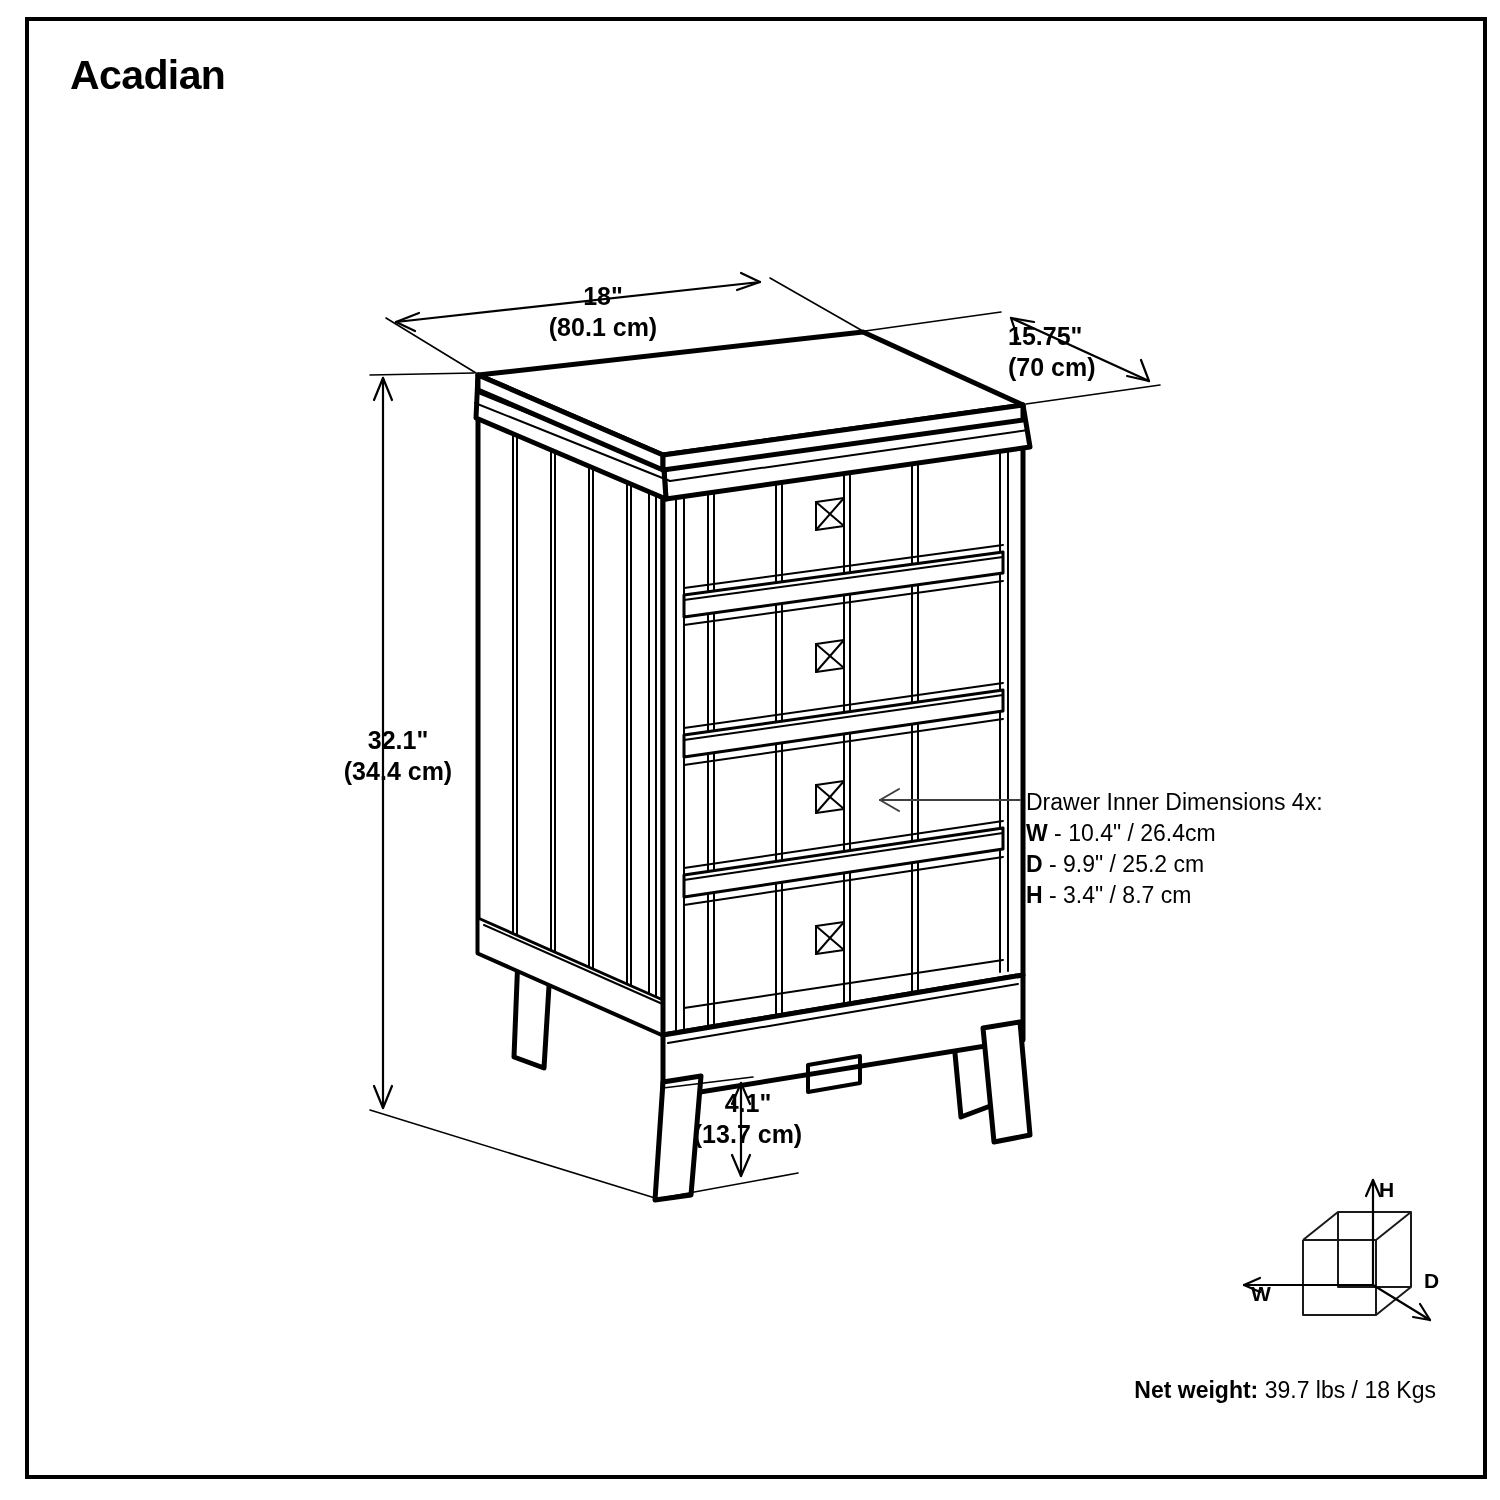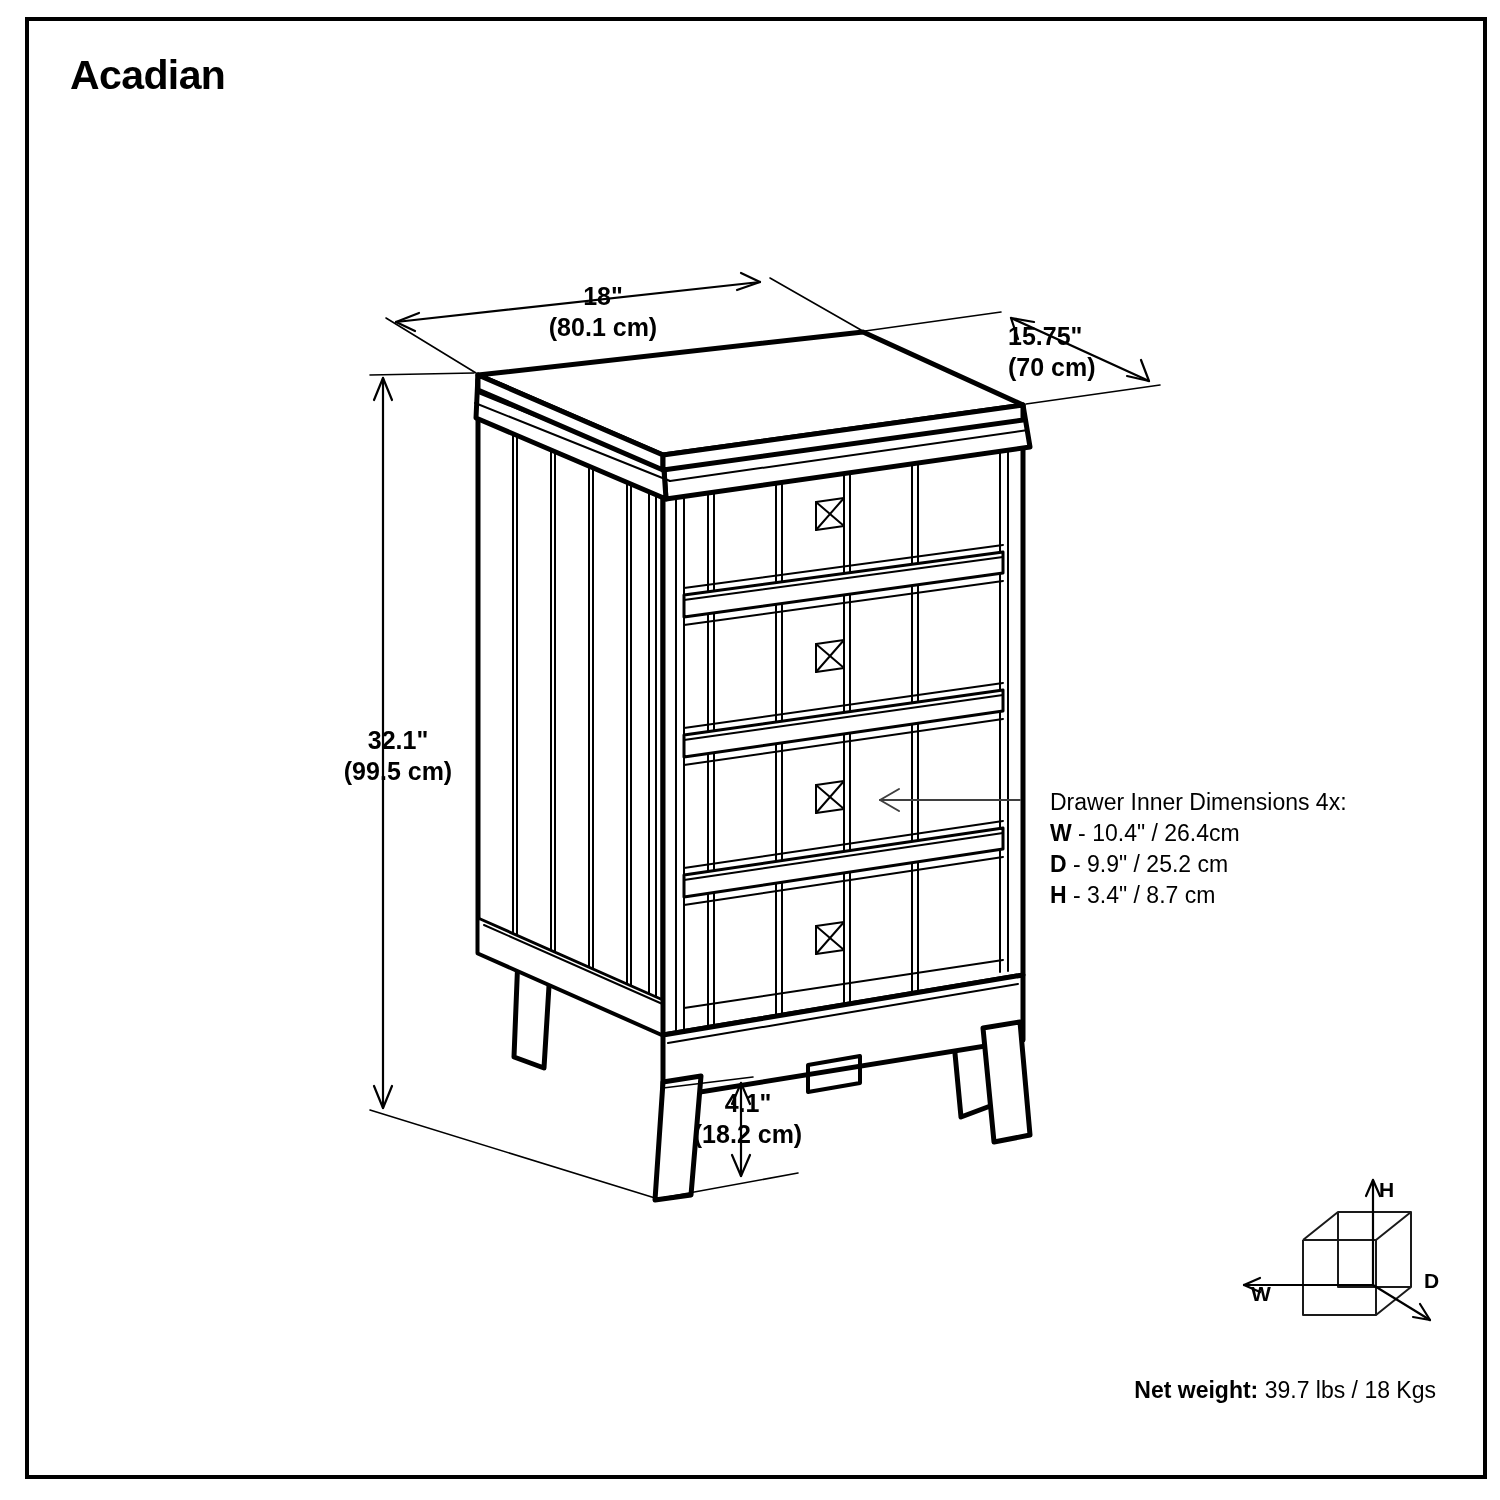--- a/index.html
+++ b/index.html
@@ -45,21 +45,20 @@
     white-space: nowrap;
   }
   .title-line.second { font-size: 41px; }
 
   .callout {
     position: absolute;
     left: 1018px;
     top: 787px;
     width: 430px;
     line-height: 31px;
-    padding-left: 24px;
   }
   .callout .c-head {
     font-size: 23px;
     font-weight: normal;
     white-space: nowrap;
   }
   .callout .c-row {
     font-size: 23px;
     white-space: nowrap;
   }
@@ -294,26 +293,26 @@
     <div>(80.1 cm)</div>
   </div>
 
   <div class="dimtext" id="dim-d-text">
     <div>15.75"</div>
     <div>(70 cm)</div>
   </div>
 
   <div class="dimtext" id="dim-h-text">
     <div>32.1"</div>
-    <div>(99.5 cm)</div>
+    <div>(34.4 cm)</div>
   </div>
 
   <div class="dimtext" id="dim-leg-text">
     <div>4.1"</div>
-    <div>(18.2 cm)</div>
+    <div>(13.7 cm)</div>
   </div>
 
   <div class="callout">
     <div class="c-head">Drawer Inner Dimensions 4x:</div>
     <div class="c-row">
       <b>W</b>
       <span>- 10.4" /  26.4cm</span>
     </div>
     <div class="c-row">
       <b>D</b>

